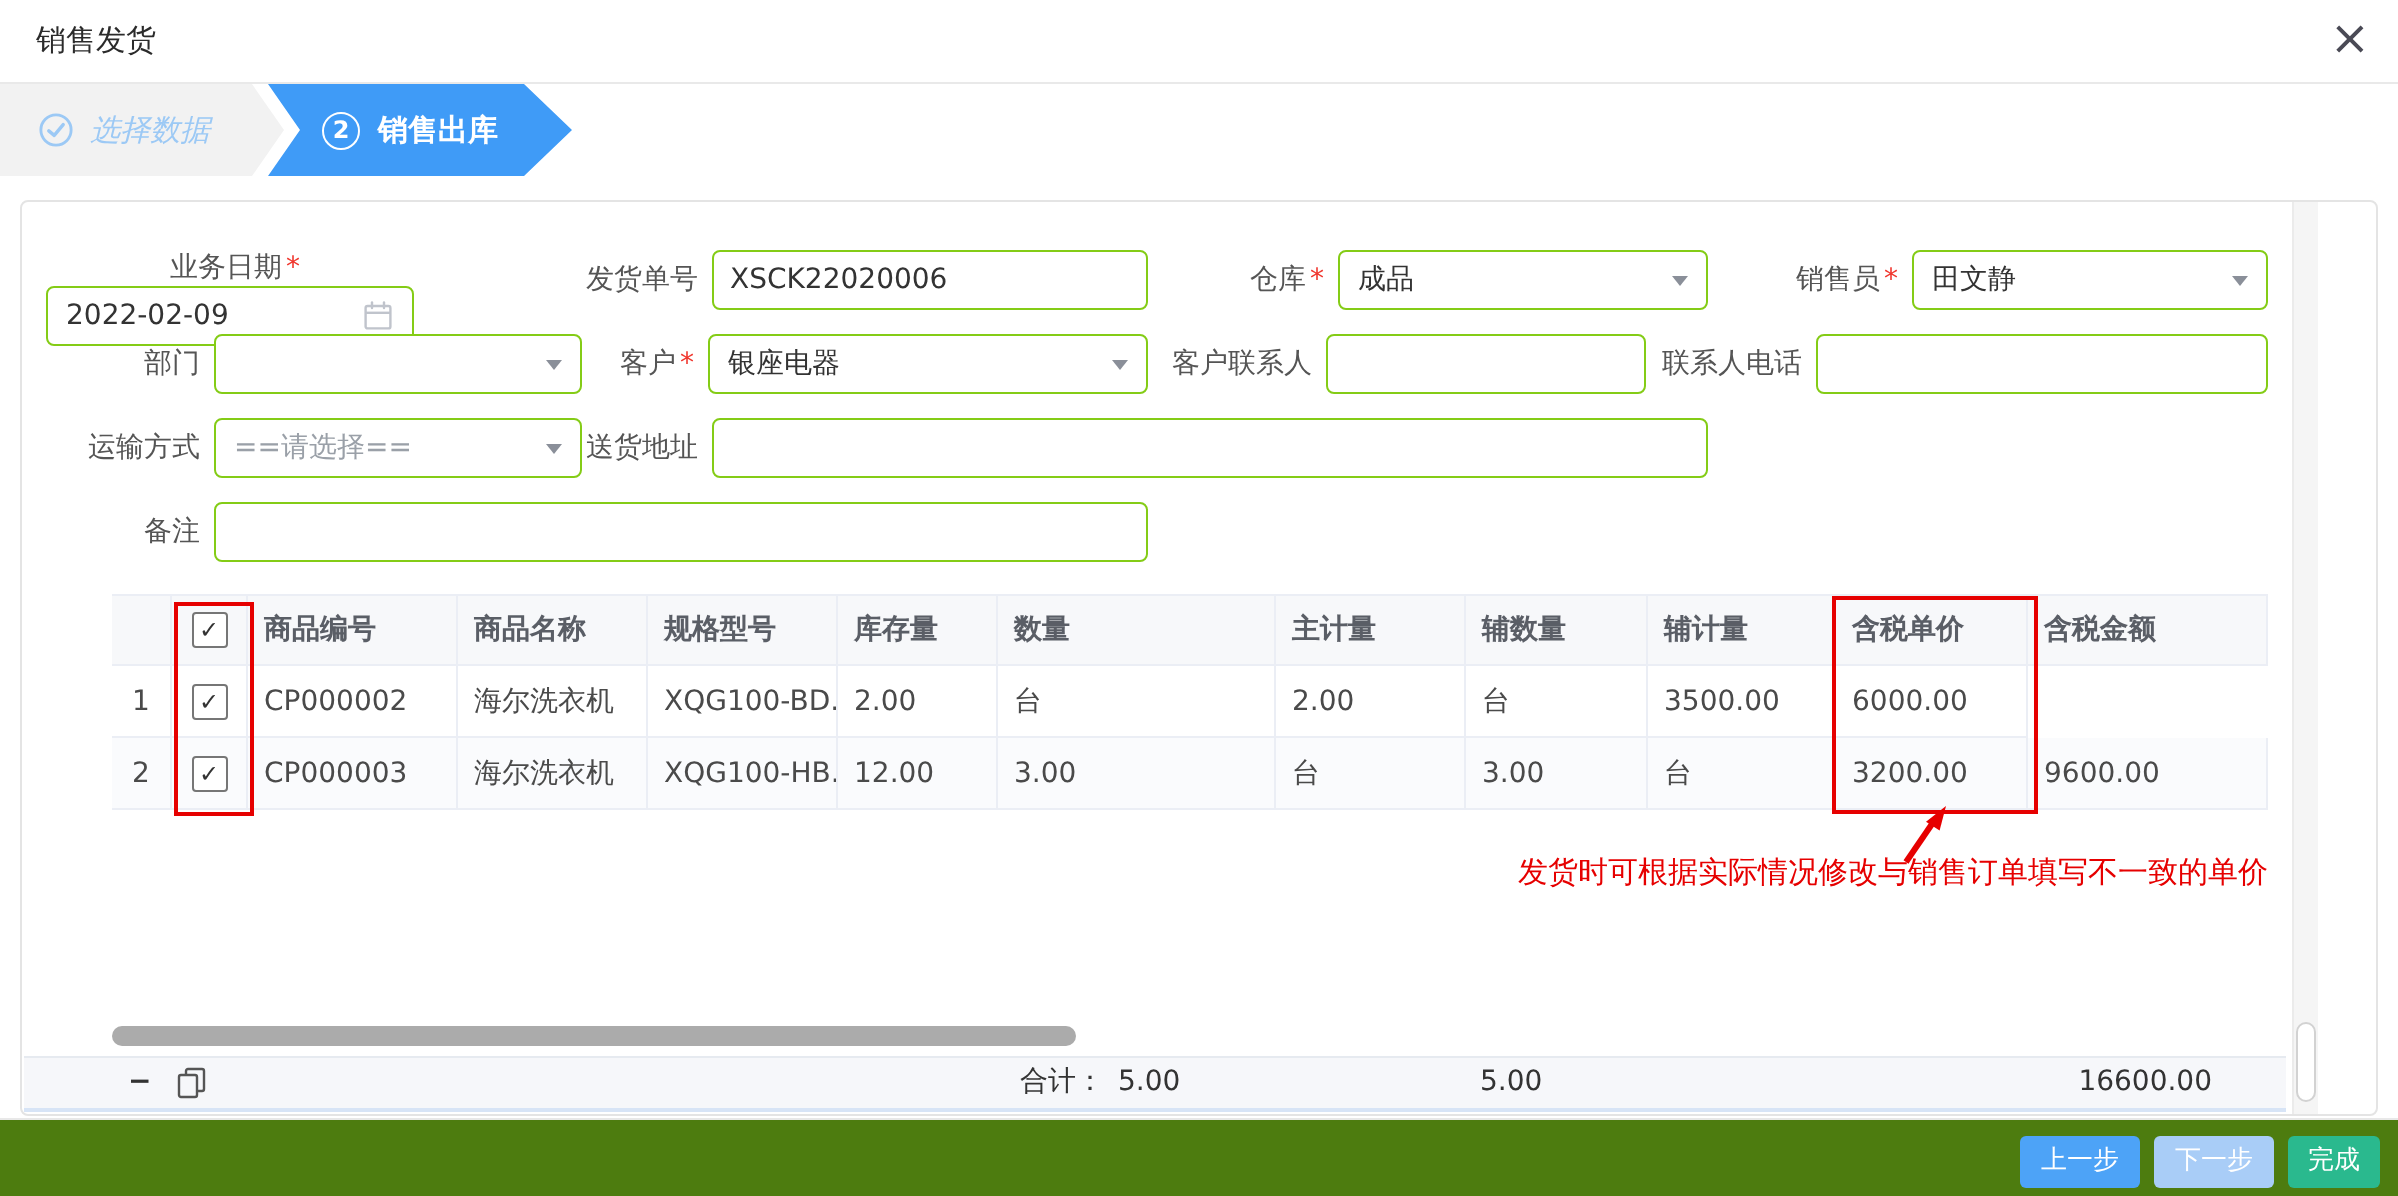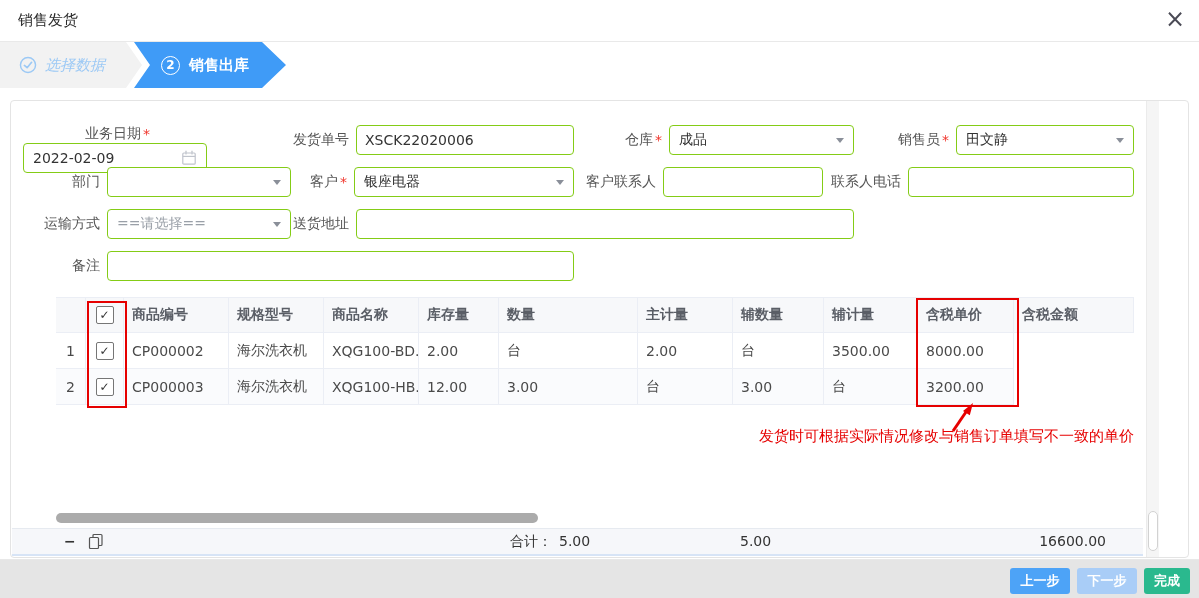--- a/index.html
+++ b/index.html
@@ -64,21 +64,21 @@
   .h-thumb { position:absolute; left:45px; top:412px; width:482px; height:10px; background:#ababab; border-radius:5px; cursor:pointer; }
   .v-track { position:absolute; left:1135px; top:0; width:13px; height:456px; background:#f5f5f5; border-left:1px solid #ebebeb; box-sizing:border-box; }
   .v-thumb { position:absolute; left:1137px; top:410px; width:10px; height:40px; background:#fff; border:1px solid #d2d2d2; border-radius:5px; box-sizing:border-box; cursor:pointer; }
   
   .sumband { position:absolute; left:1px; top:427px; width:1131px; height:25px; background:#f6f7fa;
     border-top:1px solid #e6eaf0; border-bottom:2px solid #d7e4f6; box-sizing:content-box; }
   .sumband .abs { position:absolute; top:0; height:25px; line-height:25px; font-size:14px; color:#333; }
   .minus-ic { font-size:16px; font-weight:bold; color:#333; cursor:pointer; }
   .sum-num { color:#3a3a3a; }
   
-  .bottombar { position:absolute; left:0; top:559px; width:1199px; height:39px; border-top:1px solid #e8e8e8; background:#e5e5e5;font-weight:bold; }
+  .bottombar { position:absolute; left:0; top:559px; width:1199px; height:39px; border-top:1px solid #e8e8e8; background:#4d7c0f; }
   .btn { position:absolute; top:8px; height:26px; line-height:26px; text-align:center; border-radius:3px;
     color:#fff; font-size:13px; cursor:pointer; }
   .btn-prev { left:1010px; width:60px; background:#4da3f7; }
   .btn-next { left:1077px; width:60px; background:#a9cdf7; }
   .btn-finish { left:1144px; width:46px; background:#2ab98e; }
 </style>
 </head>
 <body>
 
 <div class="titlebar">
@@ -199,22 +199,22 @@
     <input class="input" style="width: 467px;" value="">
   </div>
 
   <div class="tbl">
     <div class="trow">
       <div class="td th c-center"></div>
       <div class="td th c-center">
         <span class="cbox">✓</span>
       </div>
       <div class="td th">商品编号</div>
+      <div class="td th">商品名称</div>
       <div class="td th">规格型号</div>
-      <div class="td th">商品名称</div>
       <div class="td th">库存量</div>
       <div class="td th">数量</div>
       <div class="td th">主计量</div>
       <div class="td th">辅数量</div>
       <div class="td th">辅计量</div>
       <div class="td th">含税单价</div>
       <div class="td th">含税金额</div>
     </div>
 
     <div class="trow">
@@ -226,40 +226,41 @@
         <span>CP000002</span>
         <span class="ellipsis-btn">…</span>
       </div>
       <div class="td">海尔洗衣机</div>
       <div class="td">XQG100-BD...</div>
       <div class="td">2.00</div>
       <div class="td">台</div>
       <div class="td">2.00</div>
       <div class="td">台</div>
       <div class="td">3500.00</div>
-      <div class="td">8000.00</div>
+      <div class="td">6000.00</div>
     </div>
 
     <div class="trow alt">
       <div class="td c-center">2</div>
       <div class="td c-center">
         <span class="cbox">✓</span>
       </div>
       <div class="td codecell">
         <span>CP000003</span>
         <span class="ellipsis-btn">…</span>
       </div>
       <div class="td">海尔洗衣机</div>
       <div class="td">XQG100-HB...</div>
       <div class="td">12.00</div>
       <div class="td">3.00</div>
       <div class="td">台</div>
       <div class="td">3.00</div>
       <div class="td">台</div>
       <div class="td">3200.00</div>
+      <div class="td">9600.00</div>
     </div>
   </div>
 
   <div class="redbox" style="left:76px; top:200px; width:36px; height:103px;"></div>
   <div class="redbox" style="left:905px; top:197px; width:99px; height:105px;"></div>
   <svg class="arrow-svg" width="40" height="32" viewBox="0 0 40 32">
     <line x1="4" y1="30" x2="17" y2="11" stroke="#e60000" stroke-width="3"></line>
     <polygon points="24,2 20.8,14.3 14,9.9" fill="#e60000"></polygon>
   </svg>
   <div class="annotation">发货时可根据实际情况修改与销售订单填写不一致的单价</div>

